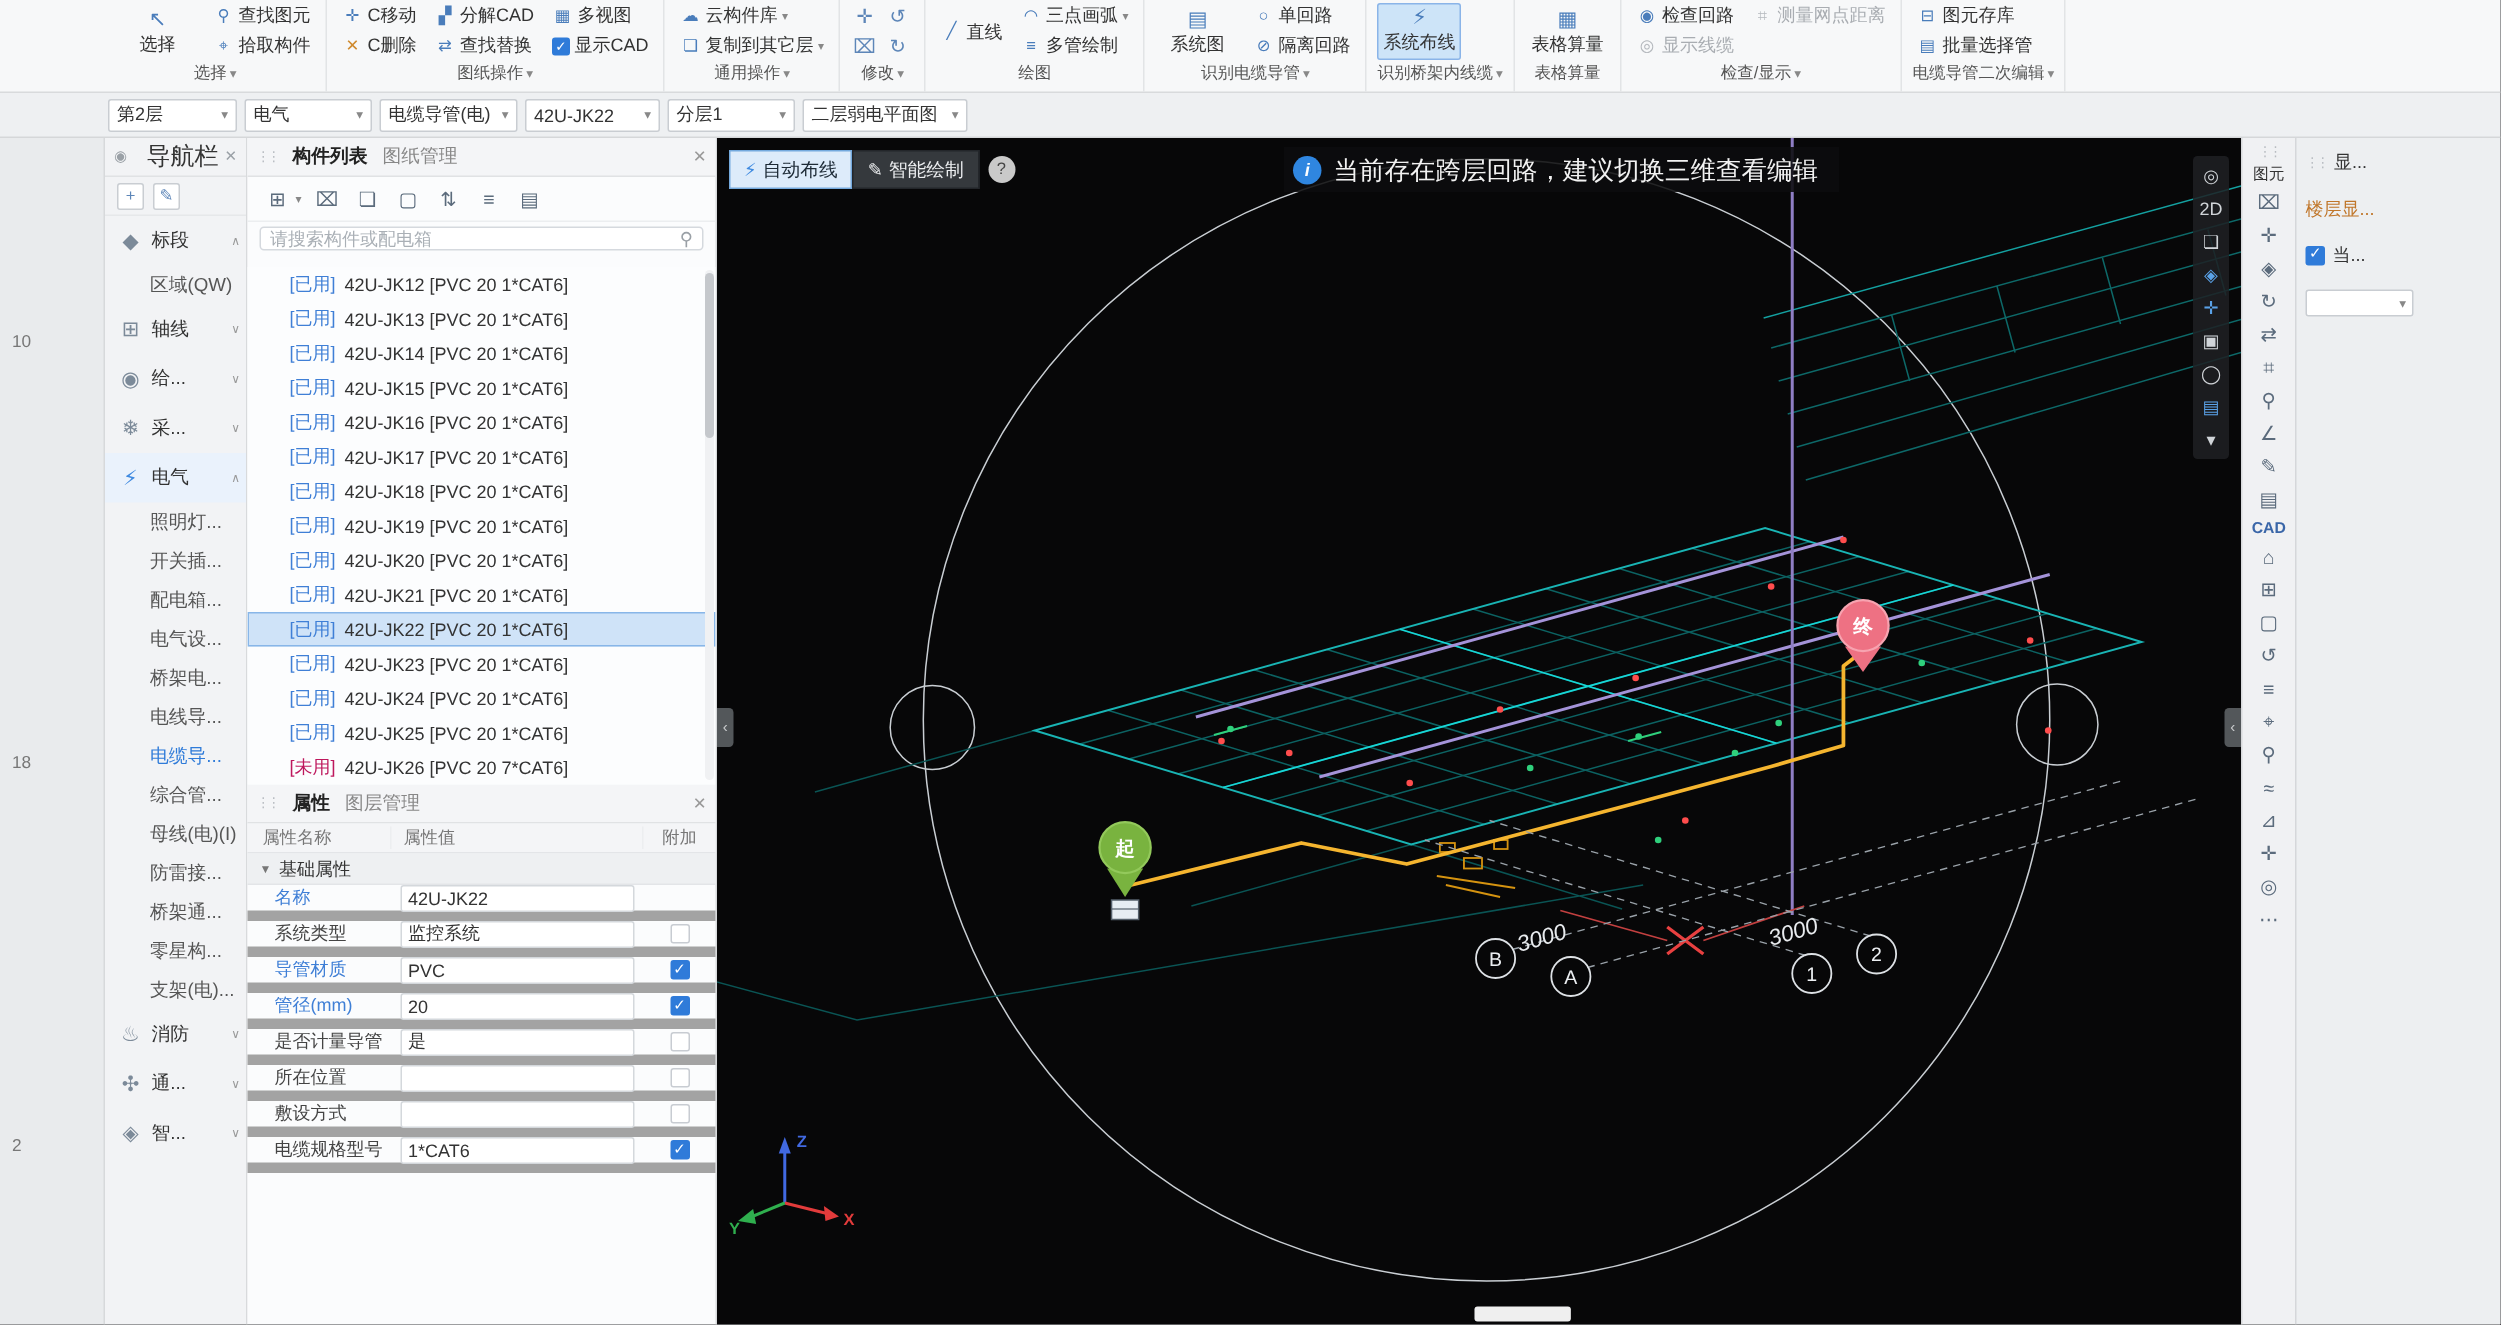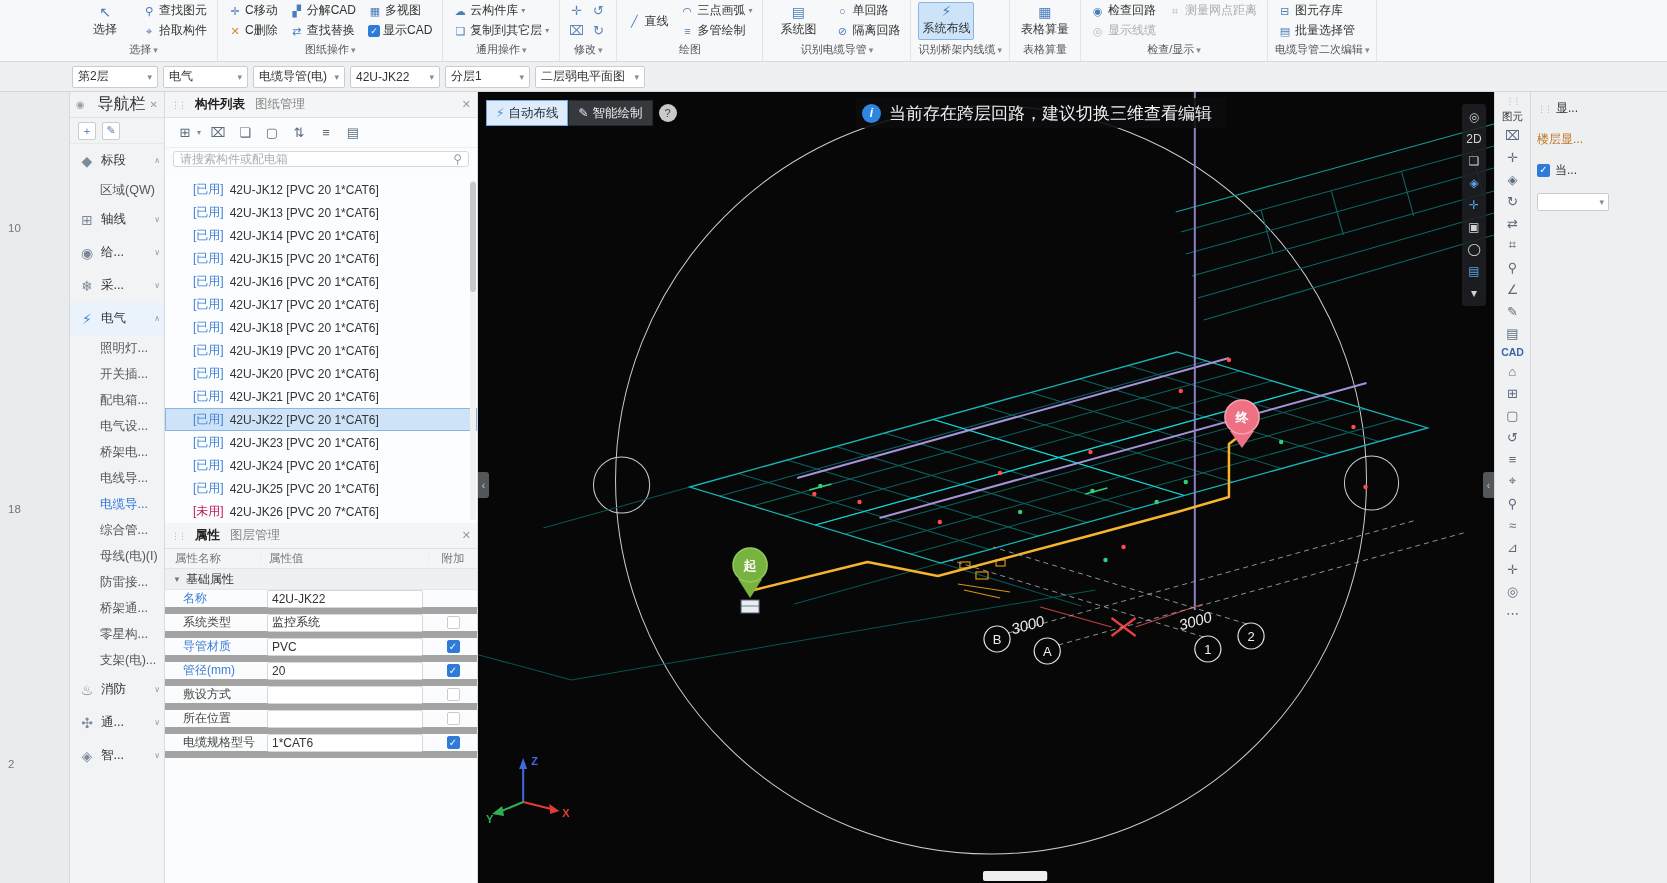--- a/index.html
+++ b/index.html
@@ -594,28 +594,35 @@
           </div>
         </div>
         <div class="prop-row">
           <div class="pc-name blue">管径(mm)</div>
           <div class="pc-val"><input class="pv-input" value="20" style=""></div>
           <div class="pc-extra">
             <span class="cb on">✓</span>
           </div>
         </div>
         <div class="prop-row">
-          <div class="pc-name">敷设方式</div>
+          <div class="pc-name">是否计量导管</div>
+          <div class="pc-val"><input class="pv-input" value="是" style=""></div>
+          <div class="pc-extra">
+            <span class="cb"></span>
+          </div>
+        </div>
+        <div class="prop-row">
+          <div class="pc-name">所在位置</div>
           <div class="pc-val"><input class="pv-input" style=""></div>
           <div class="pc-extra">
             <span class="cb"></span>
           </div>
         </div>
         <div class="prop-row">
-          <div class="pc-name">所在位置</div>
+          <div class="pc-name">敷设方式</div>
           <div class="pc-val"><input class="pv-input" style=""></div>
           <div class="pc-extra">
             <span class="cb"></span>
           </div>
         </div>
         <div class="prop-row">
           <div class="pc-name">电缆规格型号</div>
           <div class="pc-val"><input class="pv-input" value="1*CAT6" style=""></div>
           <div class="pc-extra">
             <span class="cb on">✓</span>

